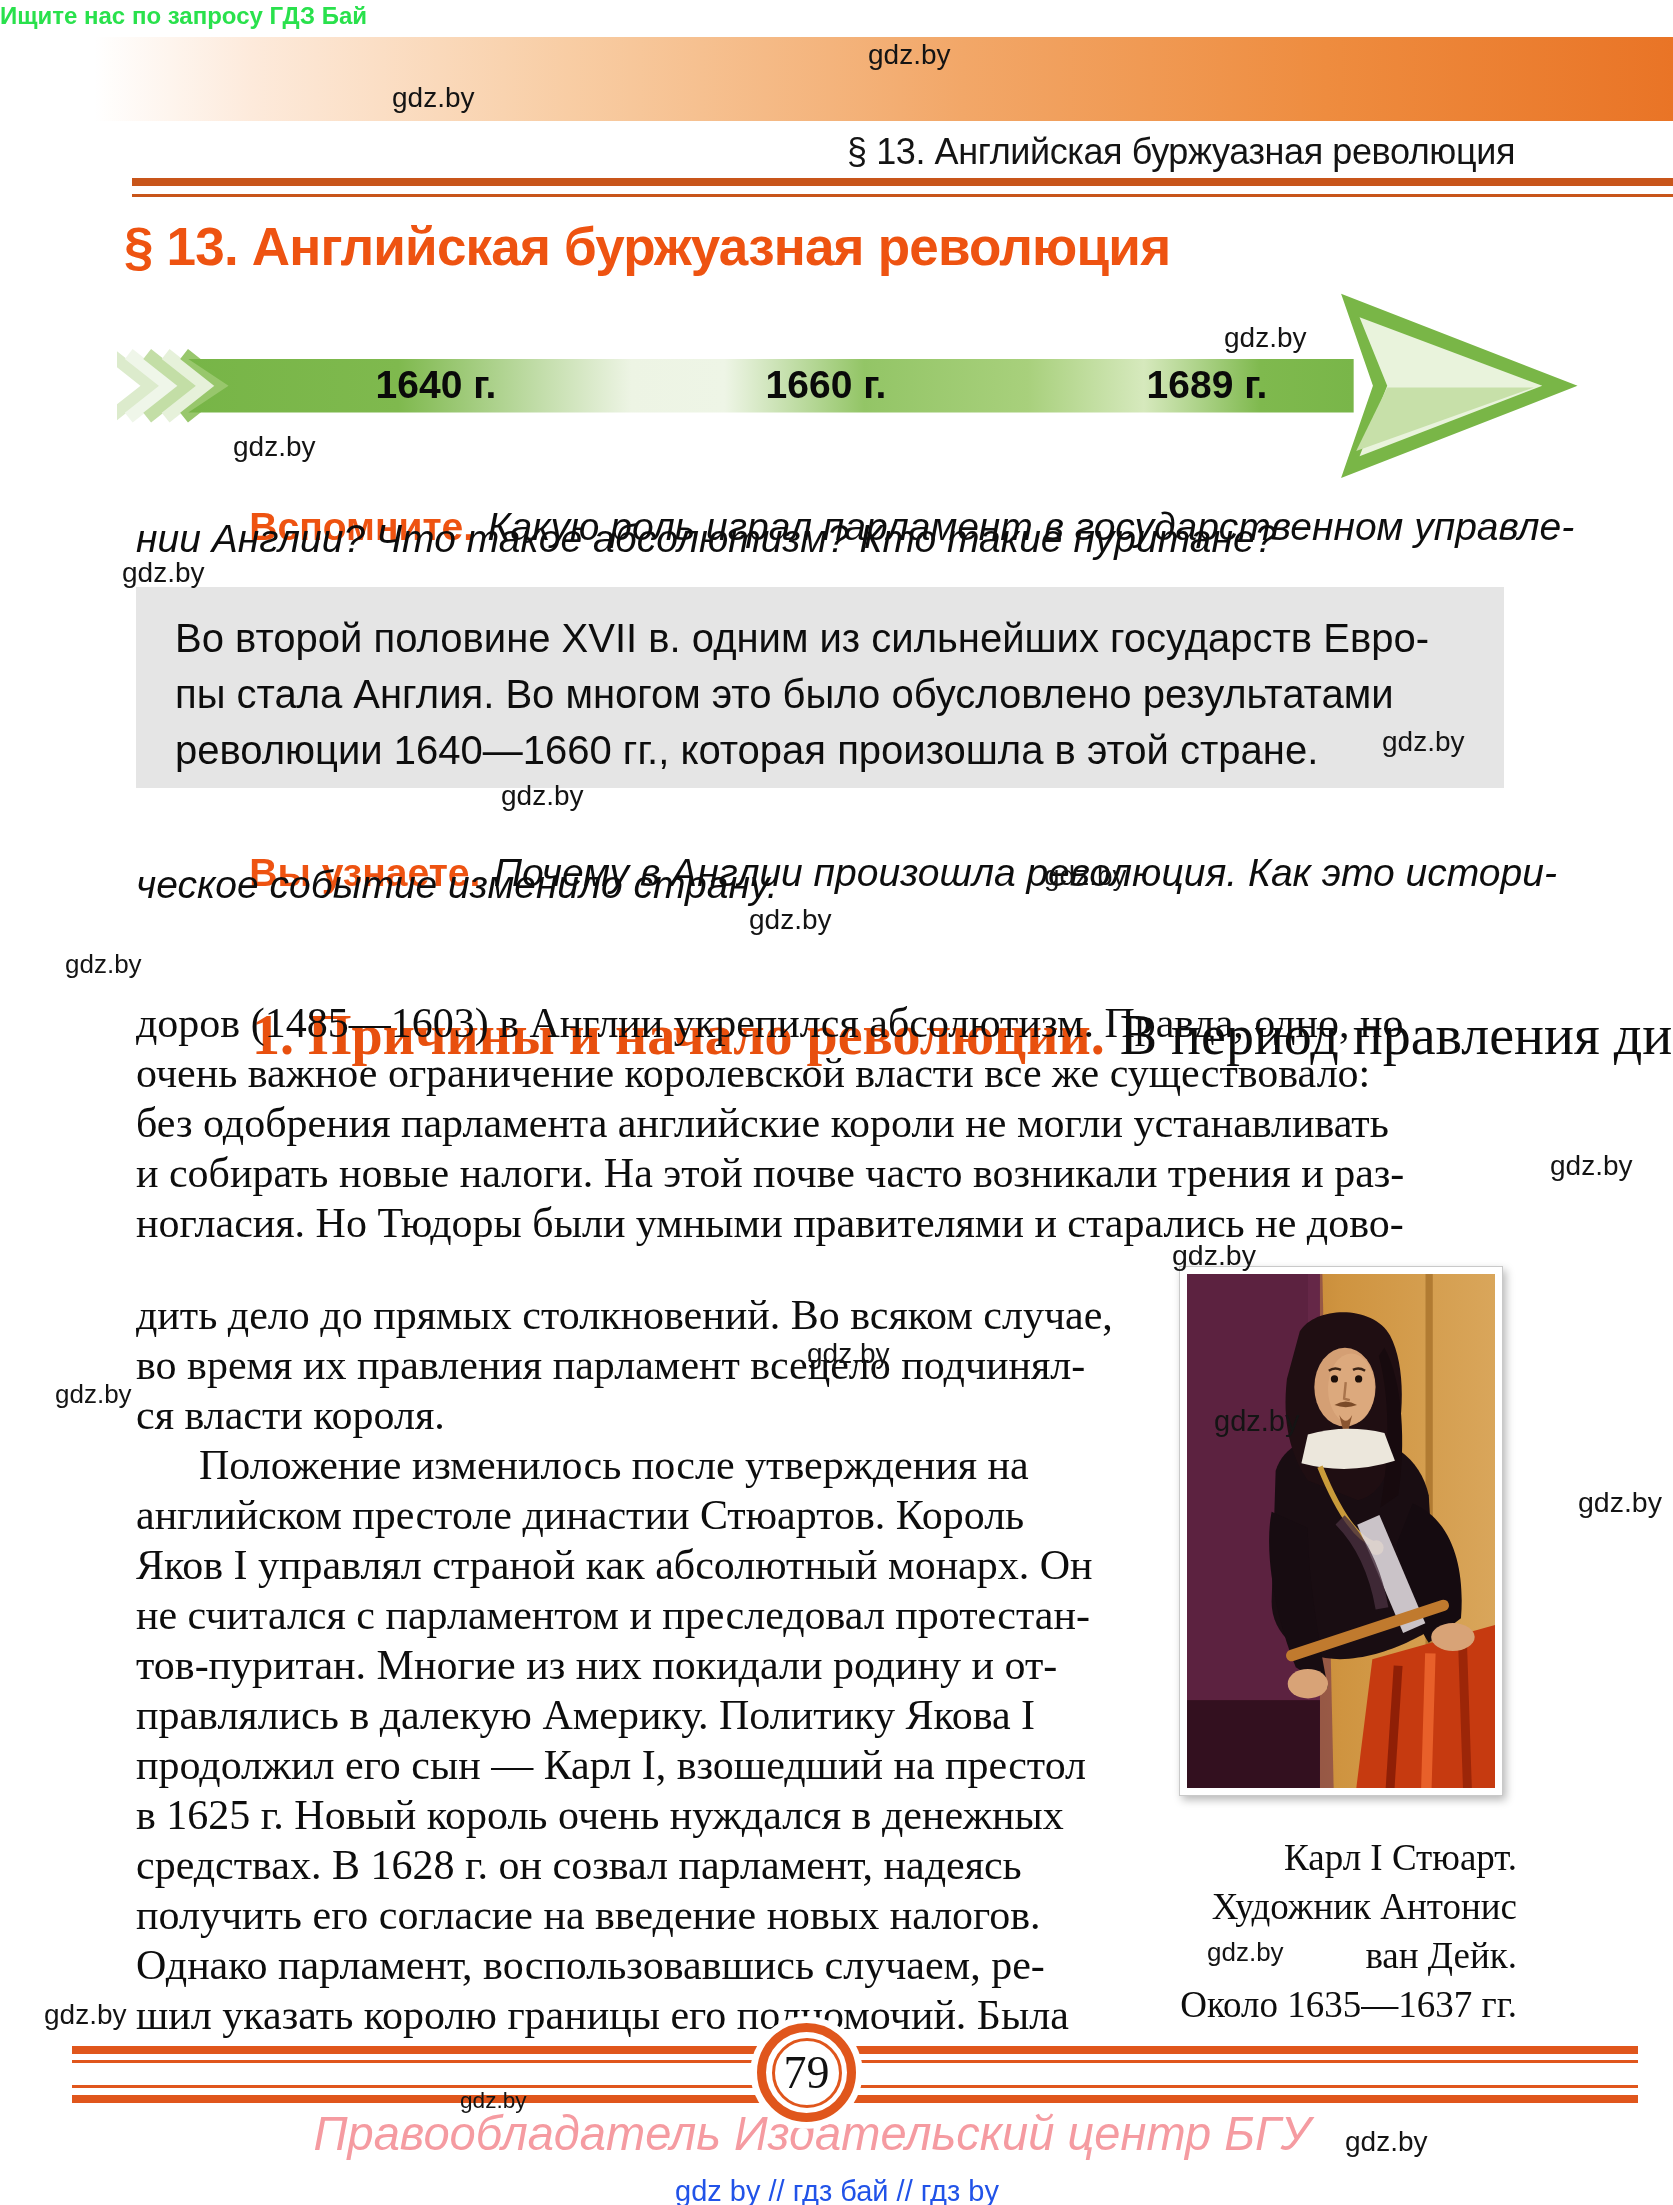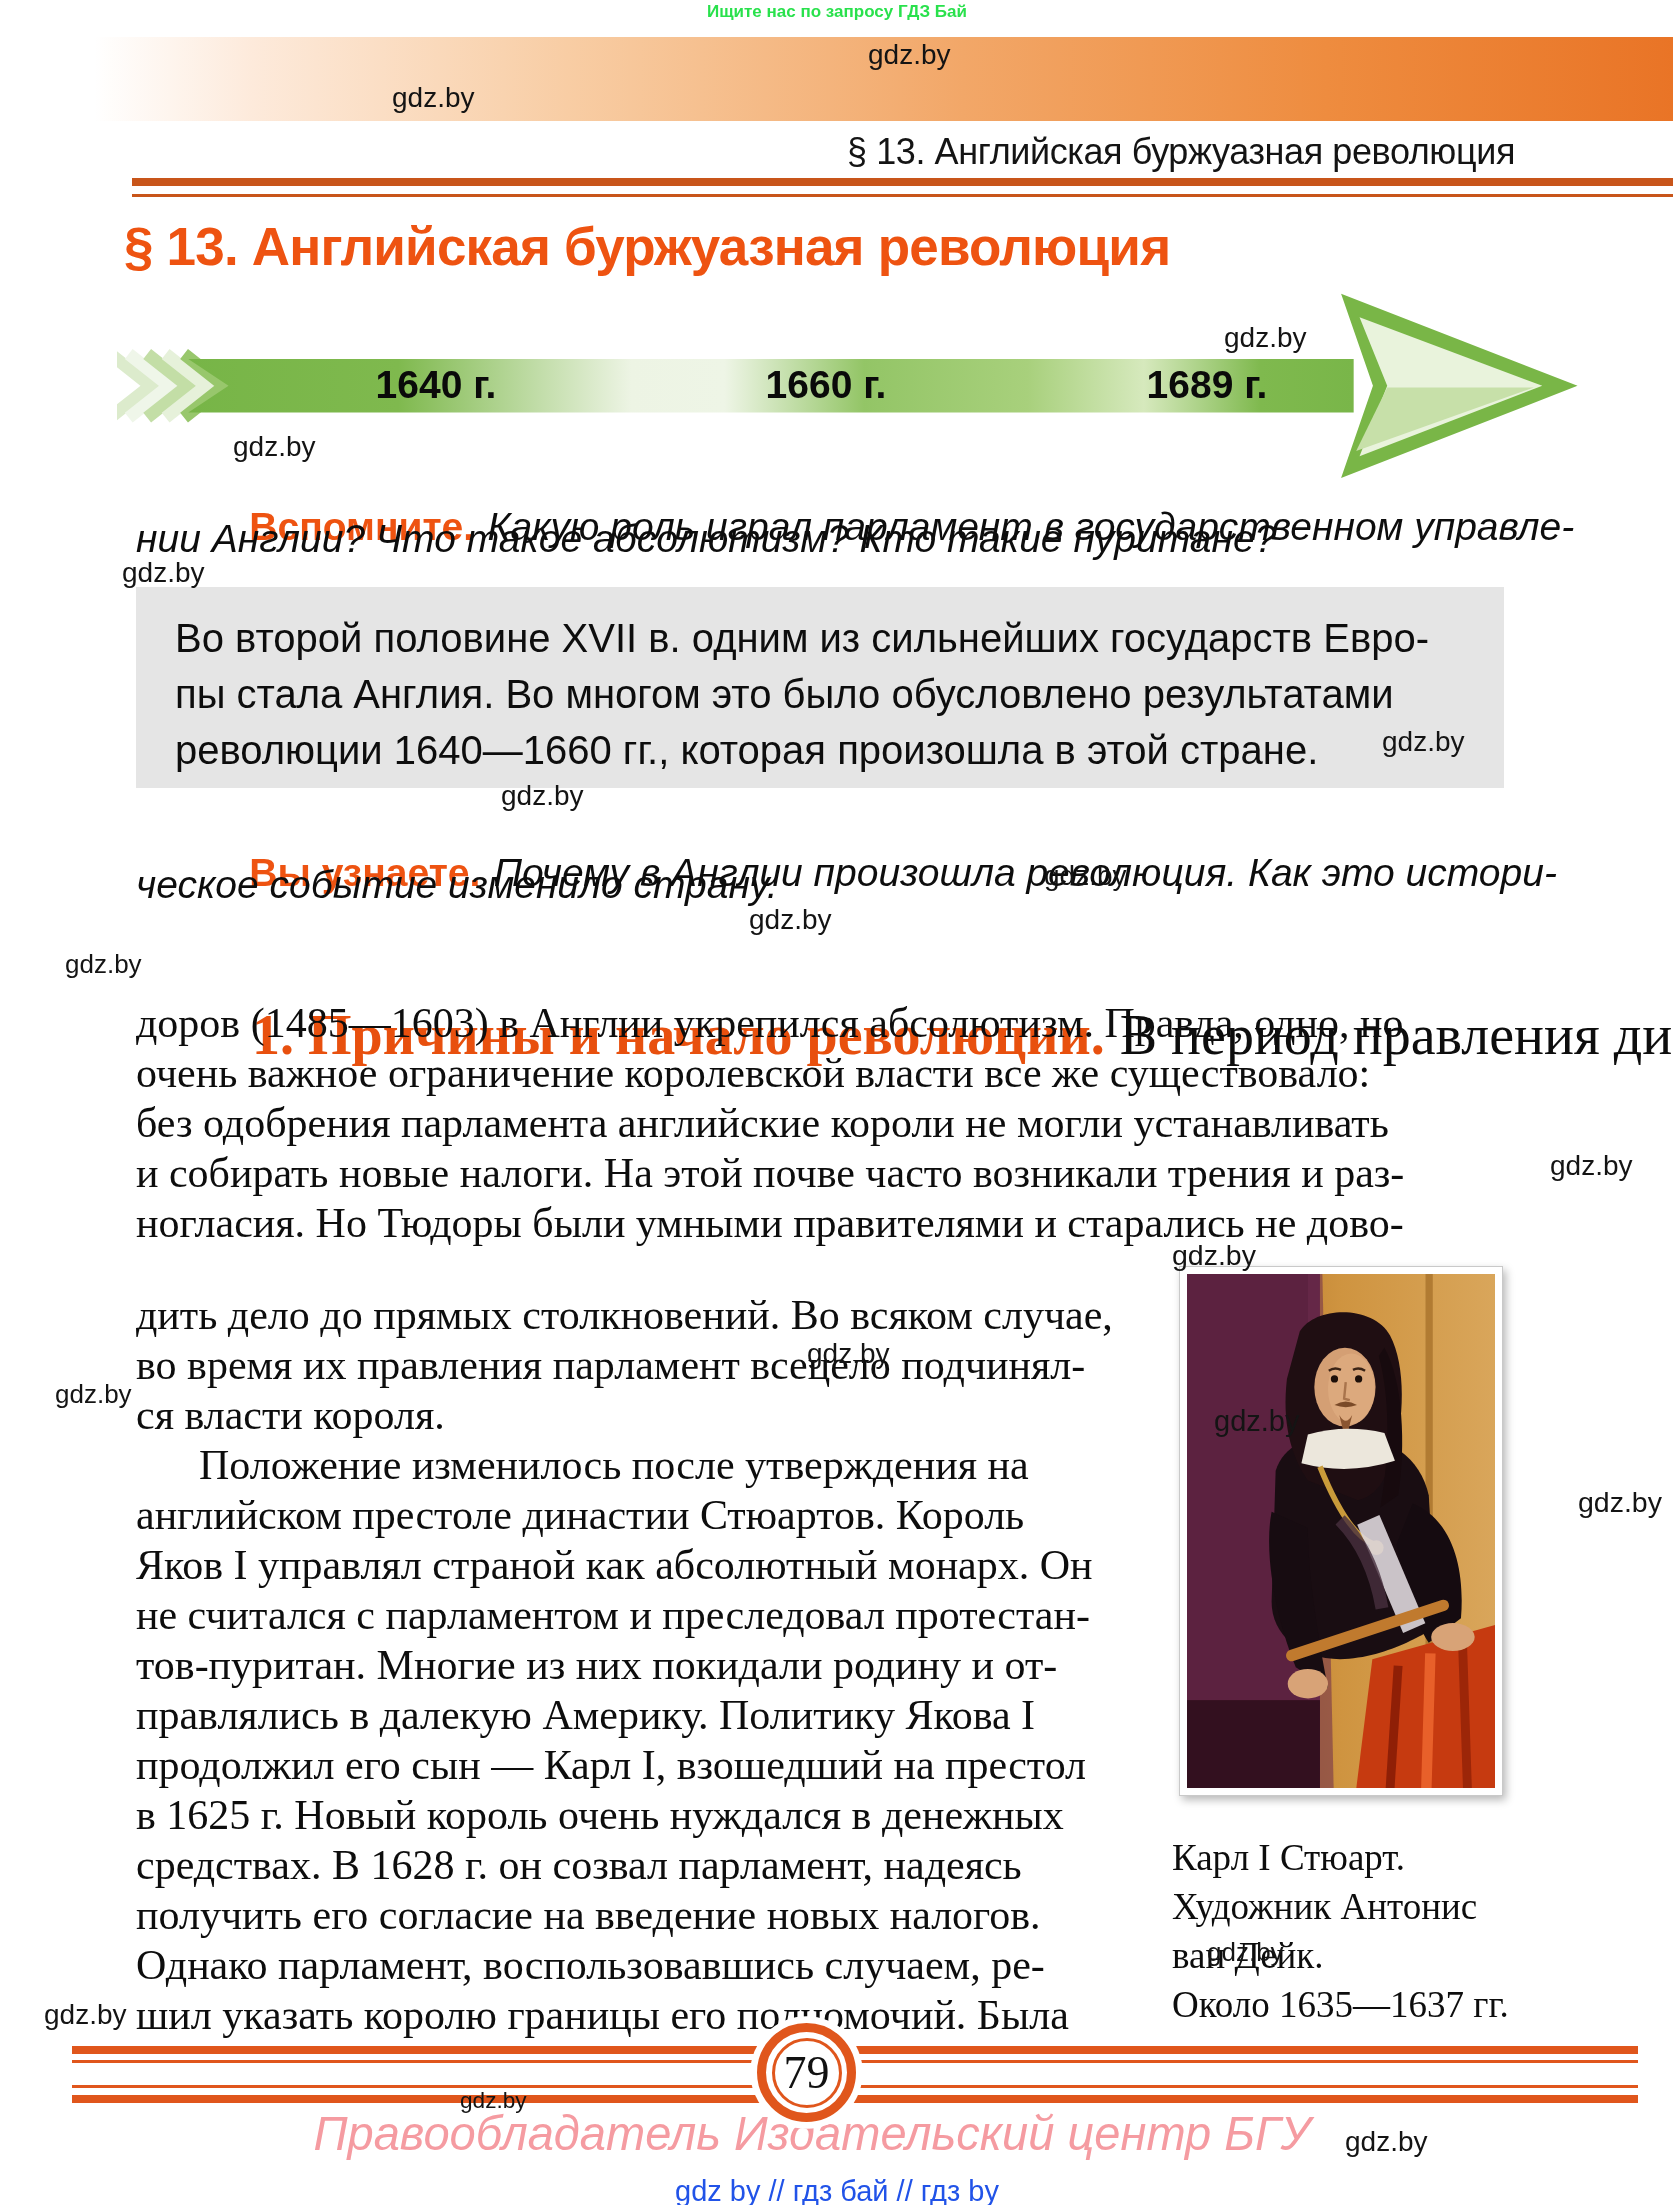--- a/index.html
+++ b/index.html
@@ -1,20 +1,20 @@
 <!DOCTYPE html>
 <html style="font-size:13.4px"><head>
 <meta charset="utf-8">
 <style>
   html,body{margin:0;padding:0;background:#fff;}
   .page{position:relative;width:1674px;height:2205px;background:#fff;overflow:hidden;
         font-family:"Liberation Sans",sans-serif;color:#0d0d0d;}
 
   
-  .promo{position:absolute;left:0;right:0;top:1.7px;text-align:center;font-size:17px;font-weight:600;}
+  .promo{position:absolute;left:0;right:0;top:1.7px;font-size:24px;font-weight:600;}
 
   
   .banner{position:absolute;left:94px;right:0;top:37px;height:84px;
     background:linear-gradient(90deg,rgba(255,255,255,0) 0%,#fdeadb 10%,#f8cda4 30%,#f2a768 55%,#ee8c3f 78%,#e97426 100%);}
 
   
   .running-header{position:absolute;top:131px;right:159px;font-size:36px;color:#141414;letter-spacing:-0.4px;}
   .rule{position:absolute;left:132px;width:1541px;}
   .rule-thick{top:178px;height:7.5px;}
   .rule-thin{top:194px;height:3.4px;}
@@ -43,21 +43,21 @@
     font-size:42px;line-height:50px;white-space:pre;}
   .body-full{top:998px;}
   .body-narrow{top:1249px;margin-top:41px;}
 
   
   .portrait{position:absolute;left:1179px;top:1266px;width:324px;height:530px;margin:0;box-sizing:border-box;
     background:#fff;border:0.8px solid #c9c9c9;padding:6.7px;box-shadow:3.4px 4.2px 8.4px rgba(0,0,0,.28);}
   .portrait svg{display:block;width:100%;height:100%;}
 
   
-  .caption{position:absolute;left:1172px;top:1833px;width:345px;text-align:left;
+  .caption{position:absolute;left:1172px;top:1833px;width:345px;text-align:right;
     font-family:"Liberation Serif",serif;font-size:37px;line-height:49px;}
   .cit{}
 
   
   .f-line{position:absolute;left:72px;width:1566px;}
   .fl1{top:2046px;height:7.5px;} .fl2{top:2060px;height:3.4px;}
   .fl3{top:2085px;height:3.4px;} .fl4{top:2095px;height:7.5px;}
   .badge{position:absolute;left:757px;top:2023px;width:99px;height:99px;box-sizing:border-box;
     border-radius:50%;background:#fff;z-index:3;display:flex;align-items:center;justify-content:center;}
   .badge-inner{width:70px;height:70px;box-sizing:border-box;border-radius:50%;

